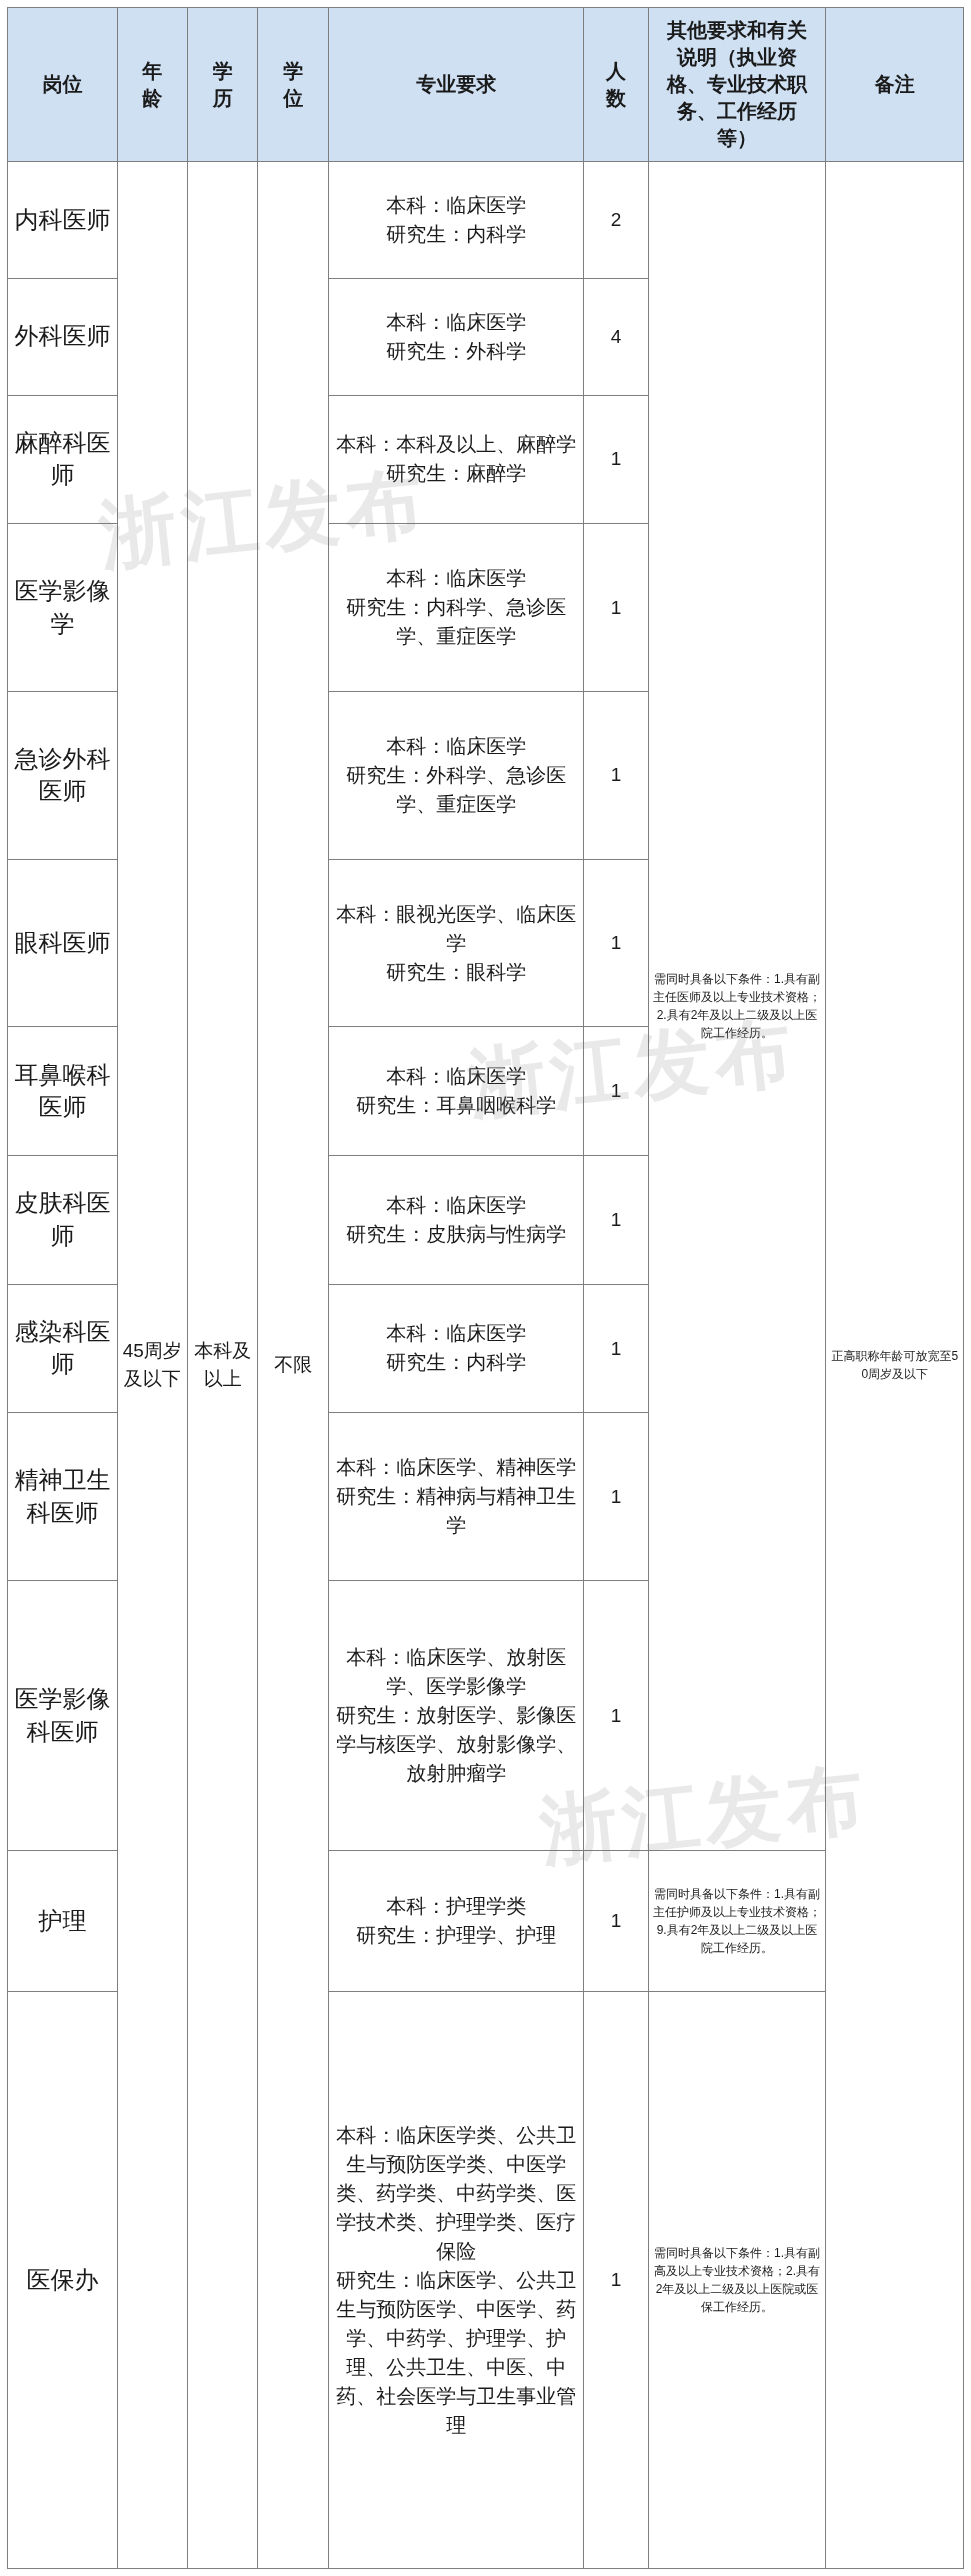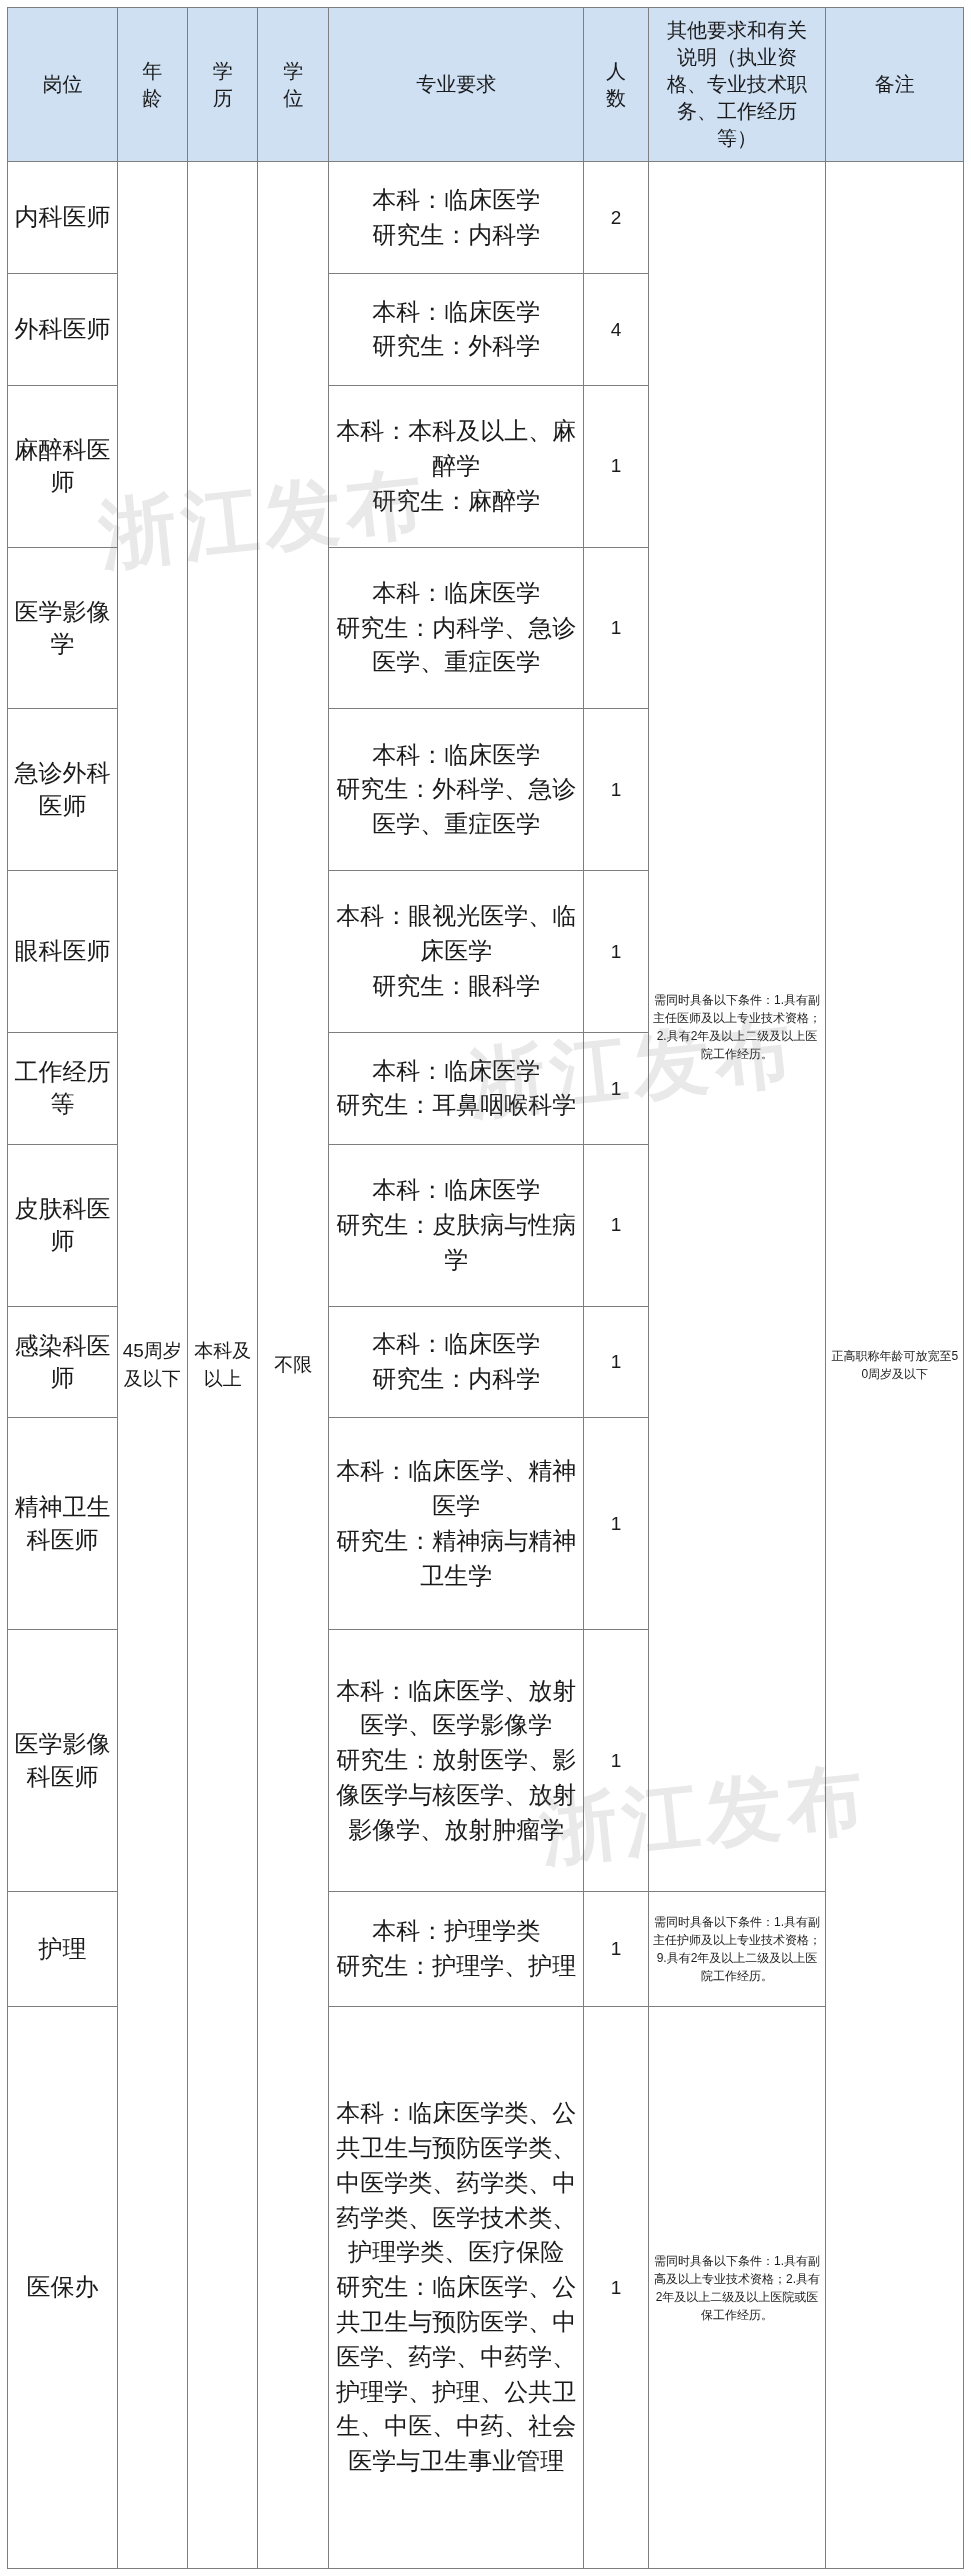--- a/index.html
+++ b/index.html
@@ -32,29 +32,29 @@
   table.recruit td {
     border: 0.9px solid #7e7e7e;
     text-align: center;
     vertical-align: middle;
     padding: 3.6px 2.7px;
     word-break: break-all;
     overflow: hidden;
   }
   table.recruit thead th {
     background: #cfe0f3;
-    font-weight: normal;
+    font-weight: bold;
     font-size: 20px;
     padding: 9px 18px;
   }
   td.post {
     font-size: 24px;
   }
   td.major {
-    font-size: 24px;
+    font-size: 20px;
     line-height: 1.45;
     padding: 5.4px 7.2px;
   }
   td.num {
     font-size: 19px;
   }
   td.note, td.remark {
     font-size: 12px;
     line-height: 1.5;
     padding: 5.4px 5.4px;
@@ -151,21 +151,21 @@
       </tr>
 
       <tr>
         <td class="post">眼科医师</td>
         <td class="major" style="white-space:pre-line">本科：眼视光医学、临床医学
 研究生：眼科学</td>
         <td class="num">1</td>
       </tr>
 
       <tr>
-        <td class="post">工作经历等</td>
+        <td class="post">耳鼻喉科医师</td>
         <td class="major" style="white-space:pre-line">本科：临床医学
 研究生：耳鼻咽喉科学</td>
         <td class="num">1</td>
       </tr>
 
       <tr>
         <td class="post">皮肤科医师</td>
         <td class="major" style="white-space:pre-line">本科：临床医学
 研究生：皮肤病与性病学</td>
         <td class="num">1</td>

